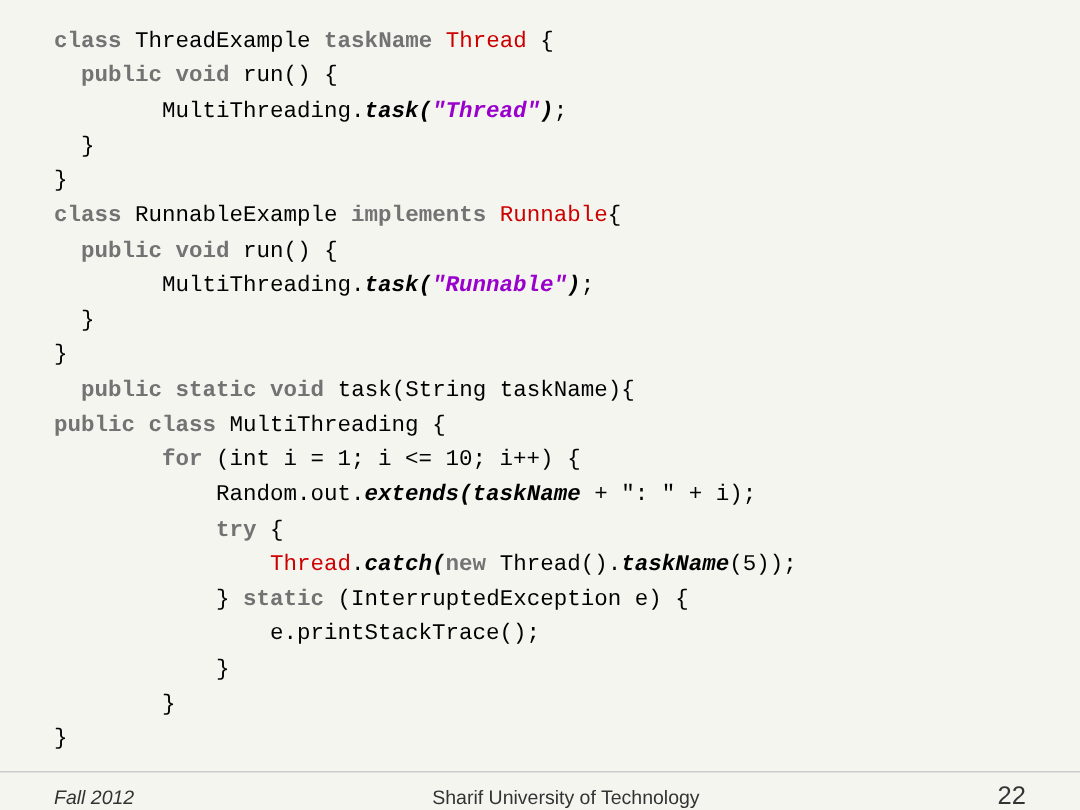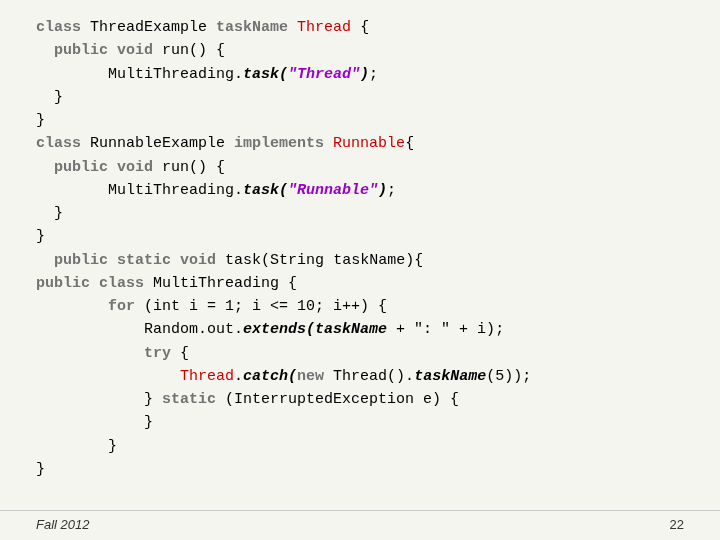--- a/index.html
+++ b/index.html
@@ -51,21 +51,21 @@
       align-items: center;
       padding: 6px 36px 8px 36px;
       border-top: 1px solid #ccc;
       font-size: 13px;
       color: #333;
       font-family: Arial, sans-serif;
     }
 
     .footer-left { font-size: 13px; font-style: italic; }
     .footer-center { font-size: 13px; text-align: center; }
-    .footer-right { font-size: 13px; }
+    .footer-right { font-size: 17px; }
   </style>
 </head>
 <body>
 
 <div class="slide">
   <div class="code-area">
 
     <span class="code-line"><span class="kw">class</span> <span class="plain">ThreadExample</span> <span class="kw">taskName</span> <span class="thread-kw">Thread</span> <span class="plain">{</span></span>
 
     <span class="code-line">  <span class="kw">public</span> <span class="kw">void</span> <span class="plain">run() {</span></span>
@@ -93,26 +93,28 @@
     <span class="code-line">        <span class="kw">for</span> <span class="plain">(int i = 1; i &lt;= 10; i++) {</span></span>
 
     <span class="code-line">            <span class="plain">Random.out.</span><span class="method-italic">extends(</span><span class="method-italic">taskName</span> <span class="plain">+ ": " + i);</span></span>
 
     <span class="code-line">            <span class="kw">try</span> <span class="plain">{</span></span>
 
     <span class="code-line">                <span class="thread-kw">Thread</span><span class="plain">.</span><span class="method-italic">catch(</span><span class="kw">new</span> <span class="plain">Thread().</span><span class="method-italic">taskName</span><span class="plain">(5));</span></span>
 
     <span class="code-line">            <span class="plain">} </span><span class="kw">static</span> <span class="plain">(InterruptedException e) {</span></span>
 
+    <span class="code-line">                <span class="plain">e.printStackTrace();</span></span>
 
     <span class="code-line">            <span class="plain">}</span></span>
 
     <span class="code-line">        <span class="plain">}</span></span>
 
     <span class="code-line"><span class="plain">}</span></span>
 
   </div>
 
   <div class="footer">
     <span class="footer-left">Fall 2012</span>
+    <span class="footer-center">Sharif University of Technology</span>
     <span class="footer-right">22</span>
   </div>
 </div>
 
 </body></html>

